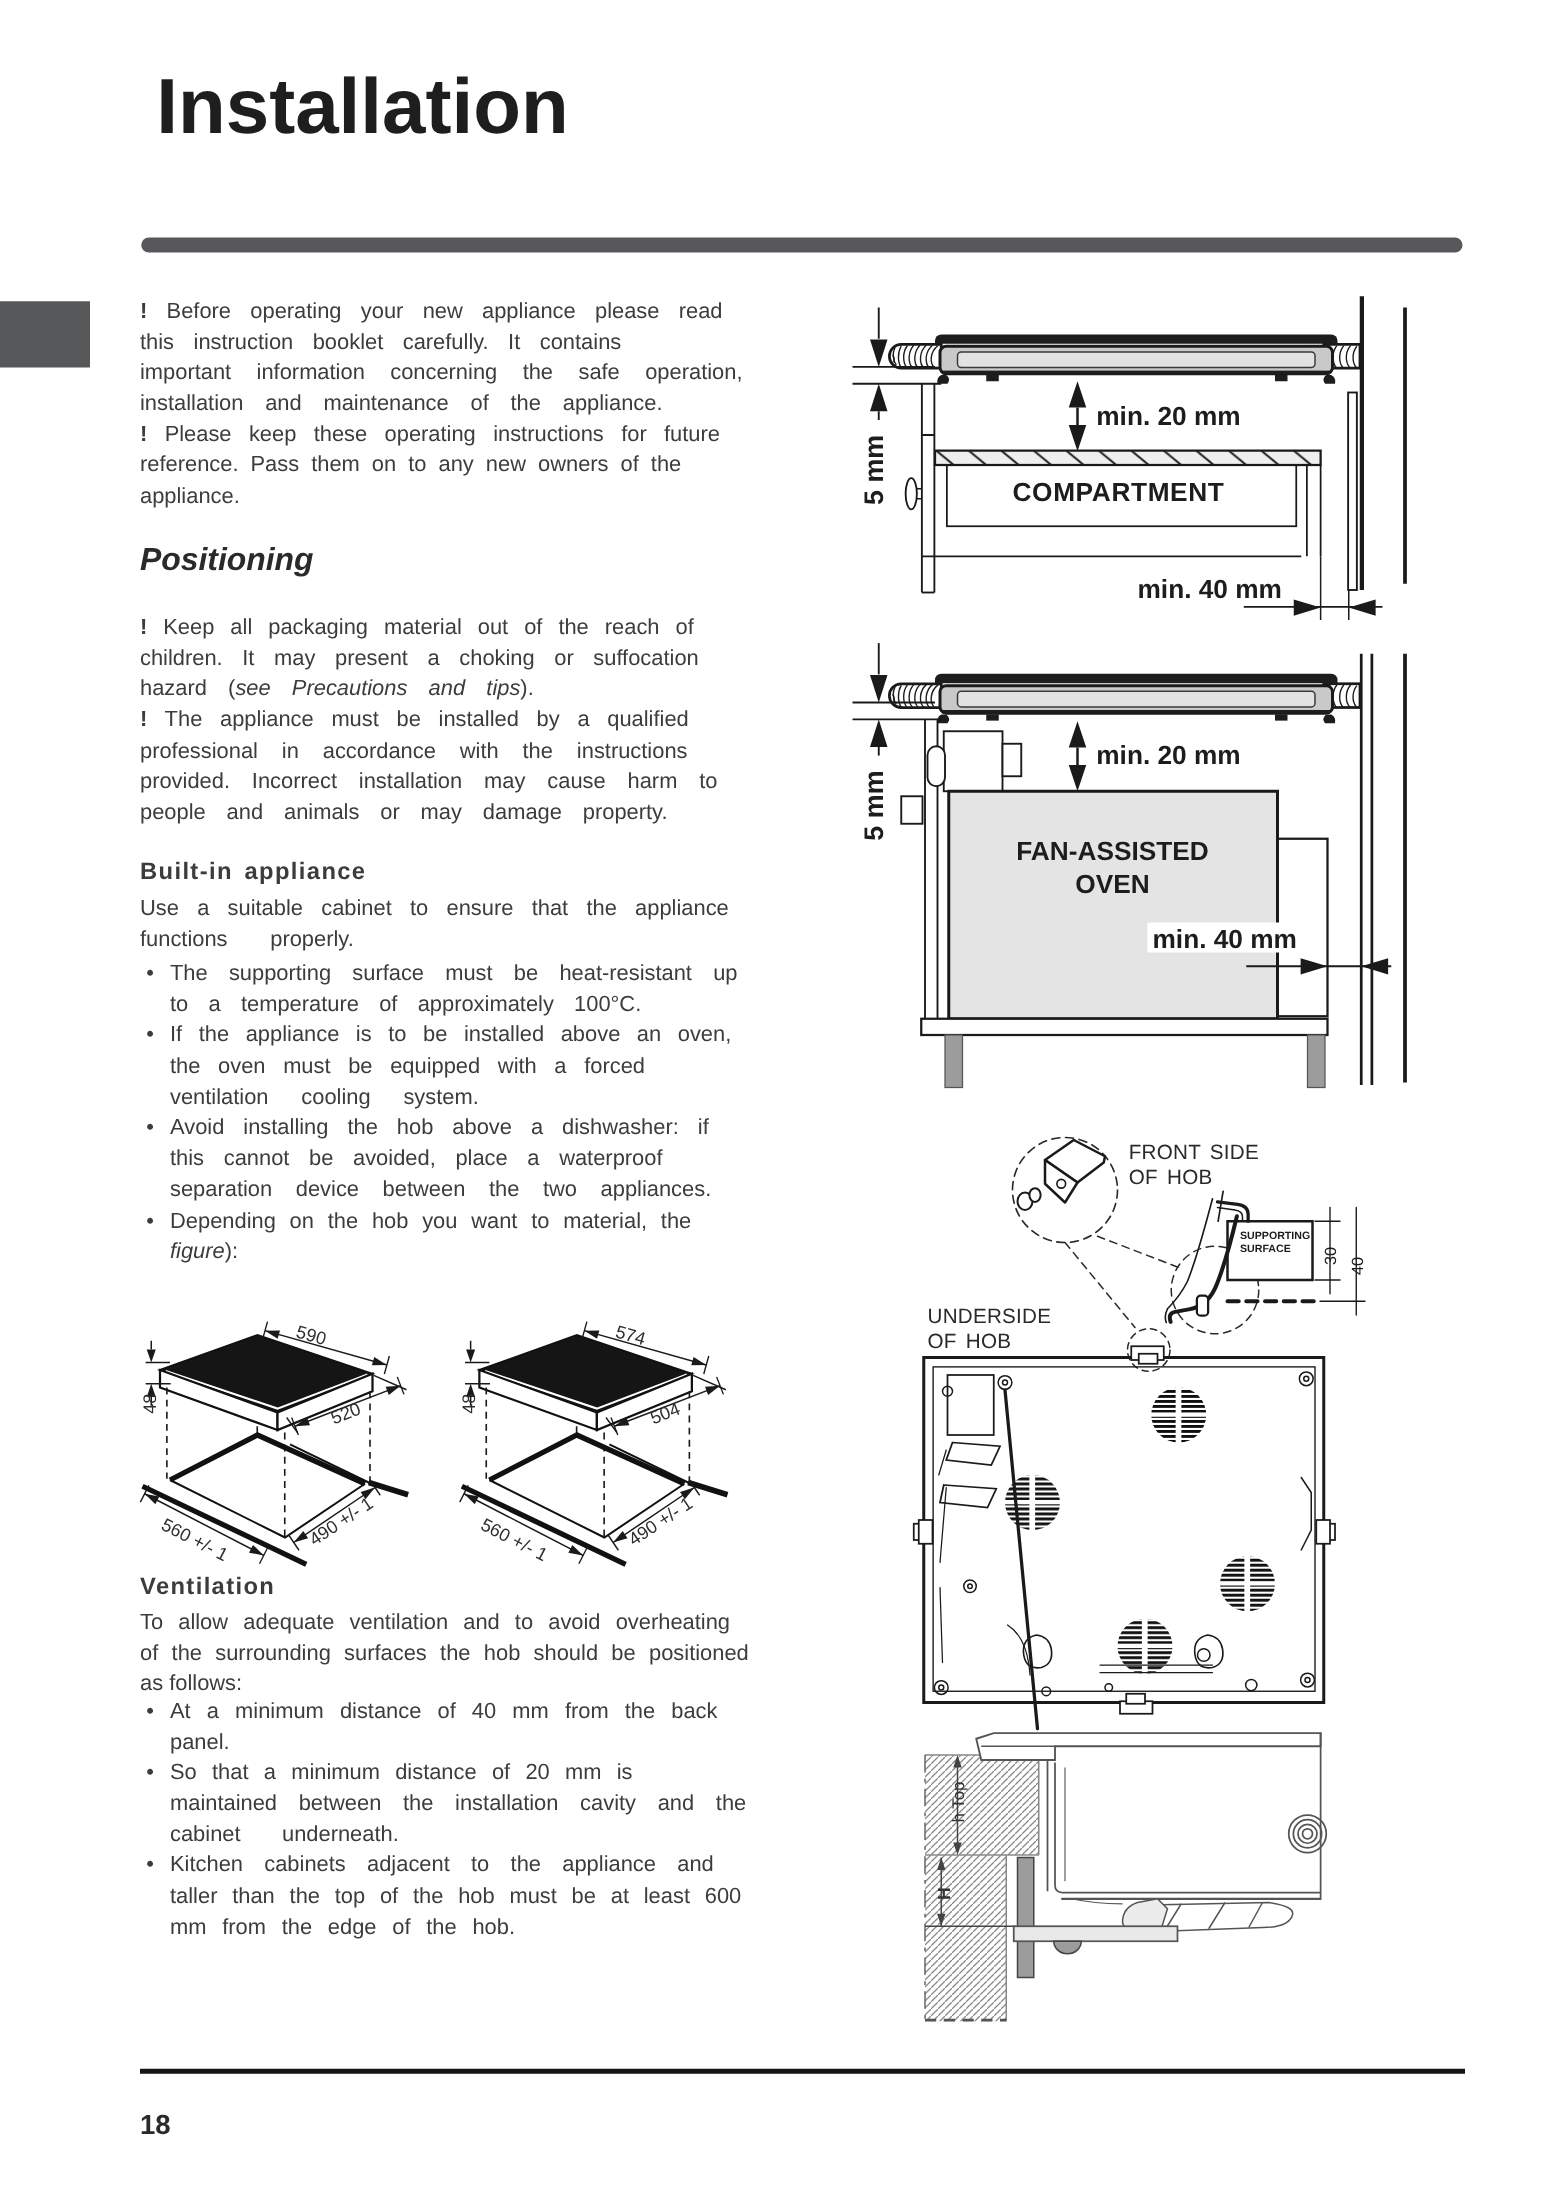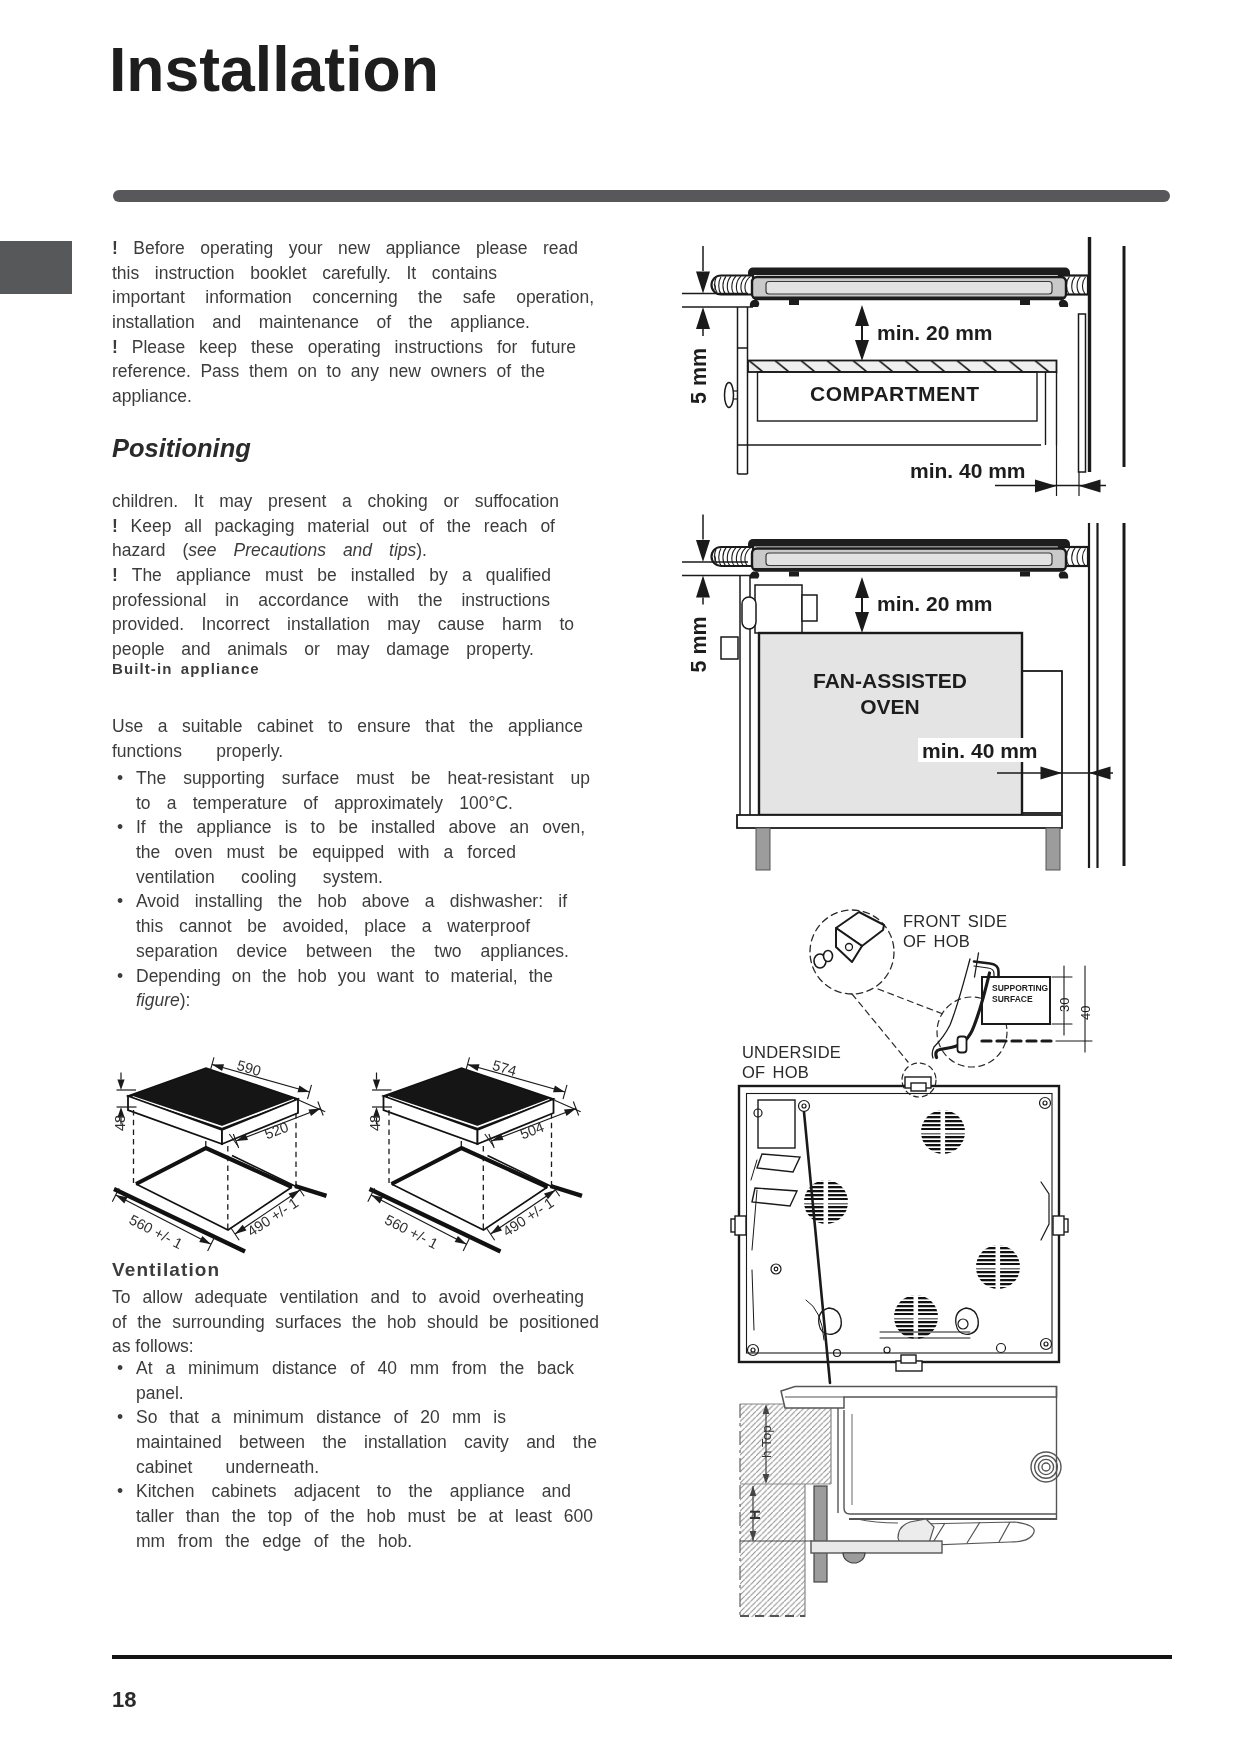--- a/index.html
+++ b/index.html
@@ -4,21 +4,21 @@
 <style>
   html,body{margin:0;padding:0;}
   body{width:1241px;height:1754px;position:relative;background:#fff;
        font-family:"Liberation Sans", sans-serif;overflow:hidden;}
   .abs{position:absolute;}
   .txt{color:#3c3c3c;font-size:17.5px;line-height:24.7px;}
   .ln{height:24.7px;white-space:nowrap;}
   .jl{text-align:justify;text-align-last:justify;white-space:normal;}
   .b{font-weight:bold;}
   .bullet{position:absolute;left:5px;top:0;}
-  h1{margin:0;font-weight:bold;color:#1e1e1e;}
+  h1{margin:16px;font-weight:bold;color:#1e1e1e;}
 </style>
 </head>
 <body>
 
 <h1 class="abs" style="left:109px;top:33px;font-size:62.5px;letter-spacing:0px;">Installation</h1>
 
 <div class="abs" style="left:113px;top:190px;width:1057px;height:12px;background:#58585a;border-radius:6px;"></div>
 
 <div class="abs" style="left:0;top:241px;width:72px;height:53px;background:#57585a;">
   <span class="abs" style="left:34px;top:13px;color:#fff;font-weight:bold;font-size:23px;margin-left:48px;">GB</span>
@@ -30,30 +30,30 @@
   <div class="ln jl" style="width:482px">important information concerning the safe operation,</div>
   <div class="ln jl" style="width:418px">installation and maintenance of the appliance.</div>
   <div class="ln jl" style="width:464px"><b>!</b> Please keep these operating instructions for future</div>
   <div class="ln jl" style="width:433px">reference. Pass them on to any new owners of the</div>
   <div class="ln">appliance.</div>
 </div>
 
 <h2 class="abs" style="left:112px;top:434px;margin:0;font-size:25.5px;color:#2a2a2a;font-style:italic;">Positioning</h2>
 
 <div class="abs txt" style="left:112px;top:489px;width:482px;">
+  <div class="ln jl" style="width:443px"><b>!</b> Keep all packaging material out of the reach of</div>
   <div class="ln jl" style="width:447px">children. It may present a choking or suffocation</div>
-  <div class="ln jl" style="width:443px"><b>!</b> Keep all packaging material out of the reach of</div>
   <div class="ln jl" style="width:315px">hazard (<i>see Precautions and tips</i>).</div>
   <div class="ln jl" style="width:439px"><b>!</b> The appliance must be installed by a qualified</div>
   <div class="ln jl" style="width:438px">professional in accordance with the instructions</div>
   <div class="ln jl" style="width:462px">provided. Incorrect installation may cause harm to</div>
   <div class="ln jl" style="width:422px">people and animals or may damage property.</div>
 </div>
 
-<div class="abs txt b" style="left:112px;top:657px;font-size:15px;letter-spacing:1.1px;word-spacing:3px;">Built-in appliance</div>
+<div class="abs txt b" style="left:112px;top:686px;font-size:19px;letter-spacing:1.1px;word-spacing:3px;">Built-in appliance</div>
 
 <div class="abs txt" style="left:112px;top:714px;width:482px;">
   <div class="ln jl" style="width:471px">Use a suitable cabinet to ensure that the appliance</div>
   <div class="ln jl" style="width:171px">functions properly.</div>
 </div>
 
 <div class="abs txt" style="left:112px;top:766px;width:482px;">
   <div style="position:relative;padding-left:24px;">
     <span class="bullet">•</span>
     <div class="ln jl" style="width:454px">The supporting surface must be heat-resistant up</div>

